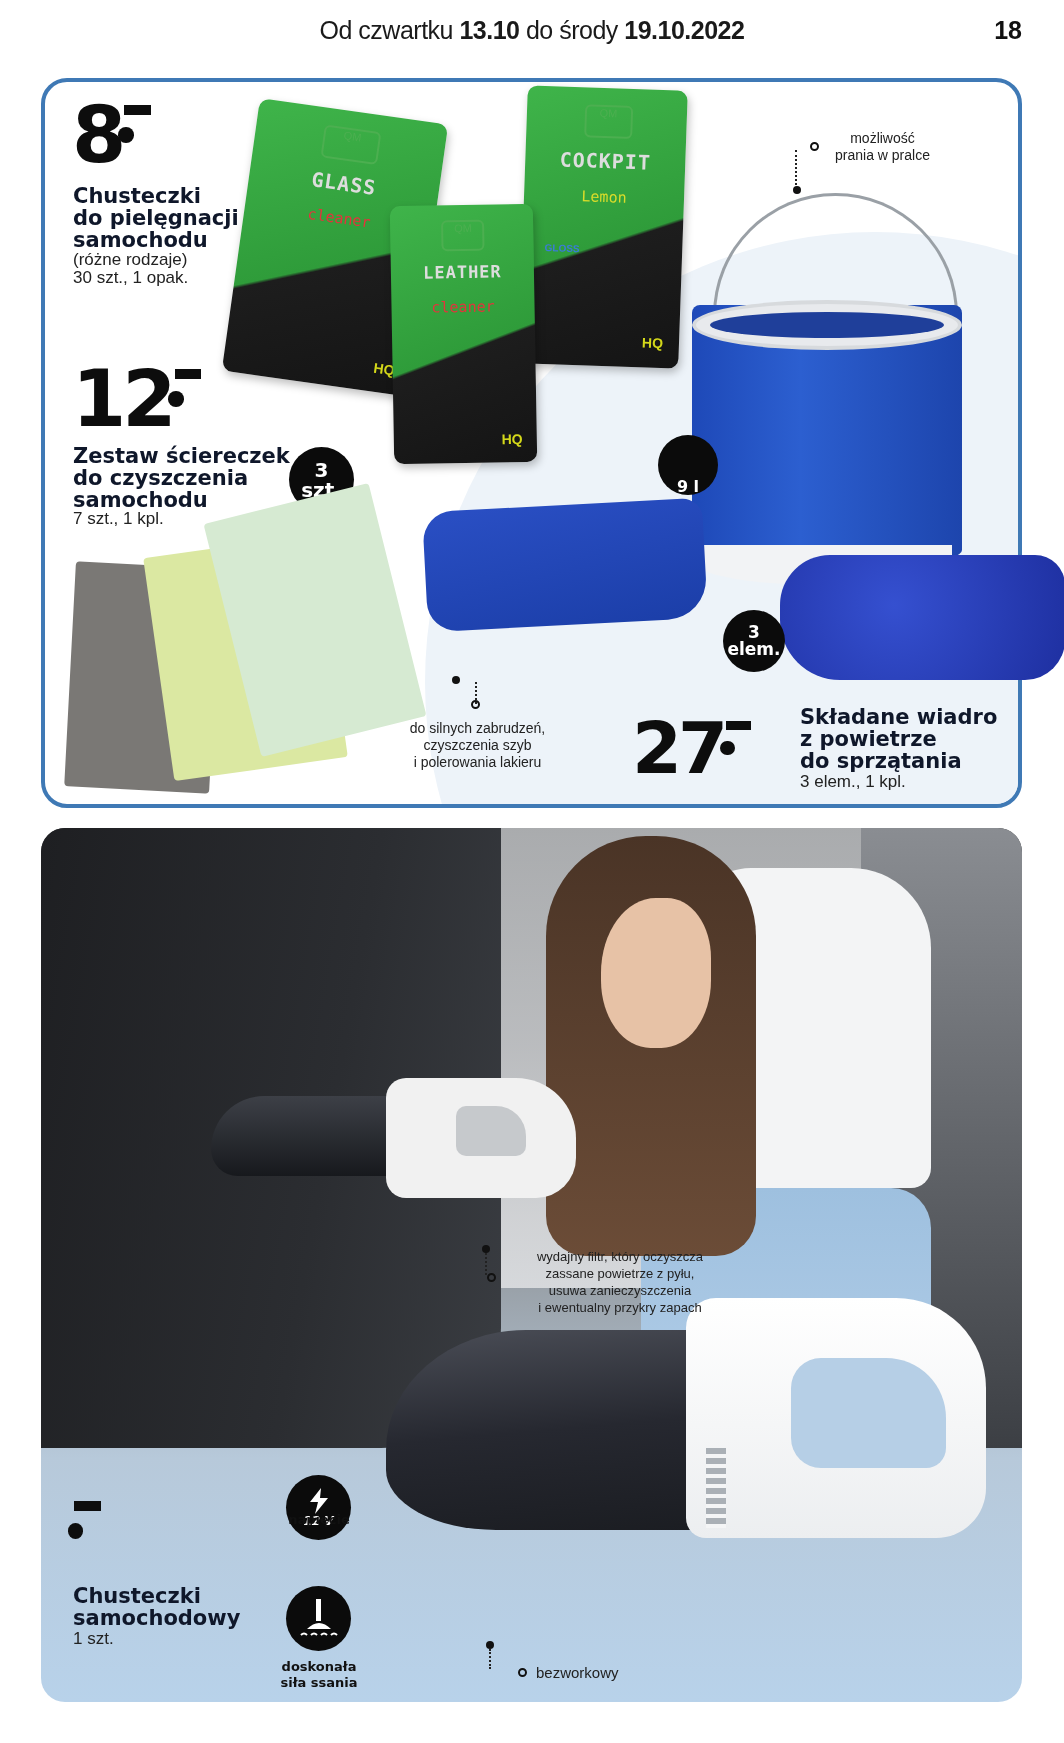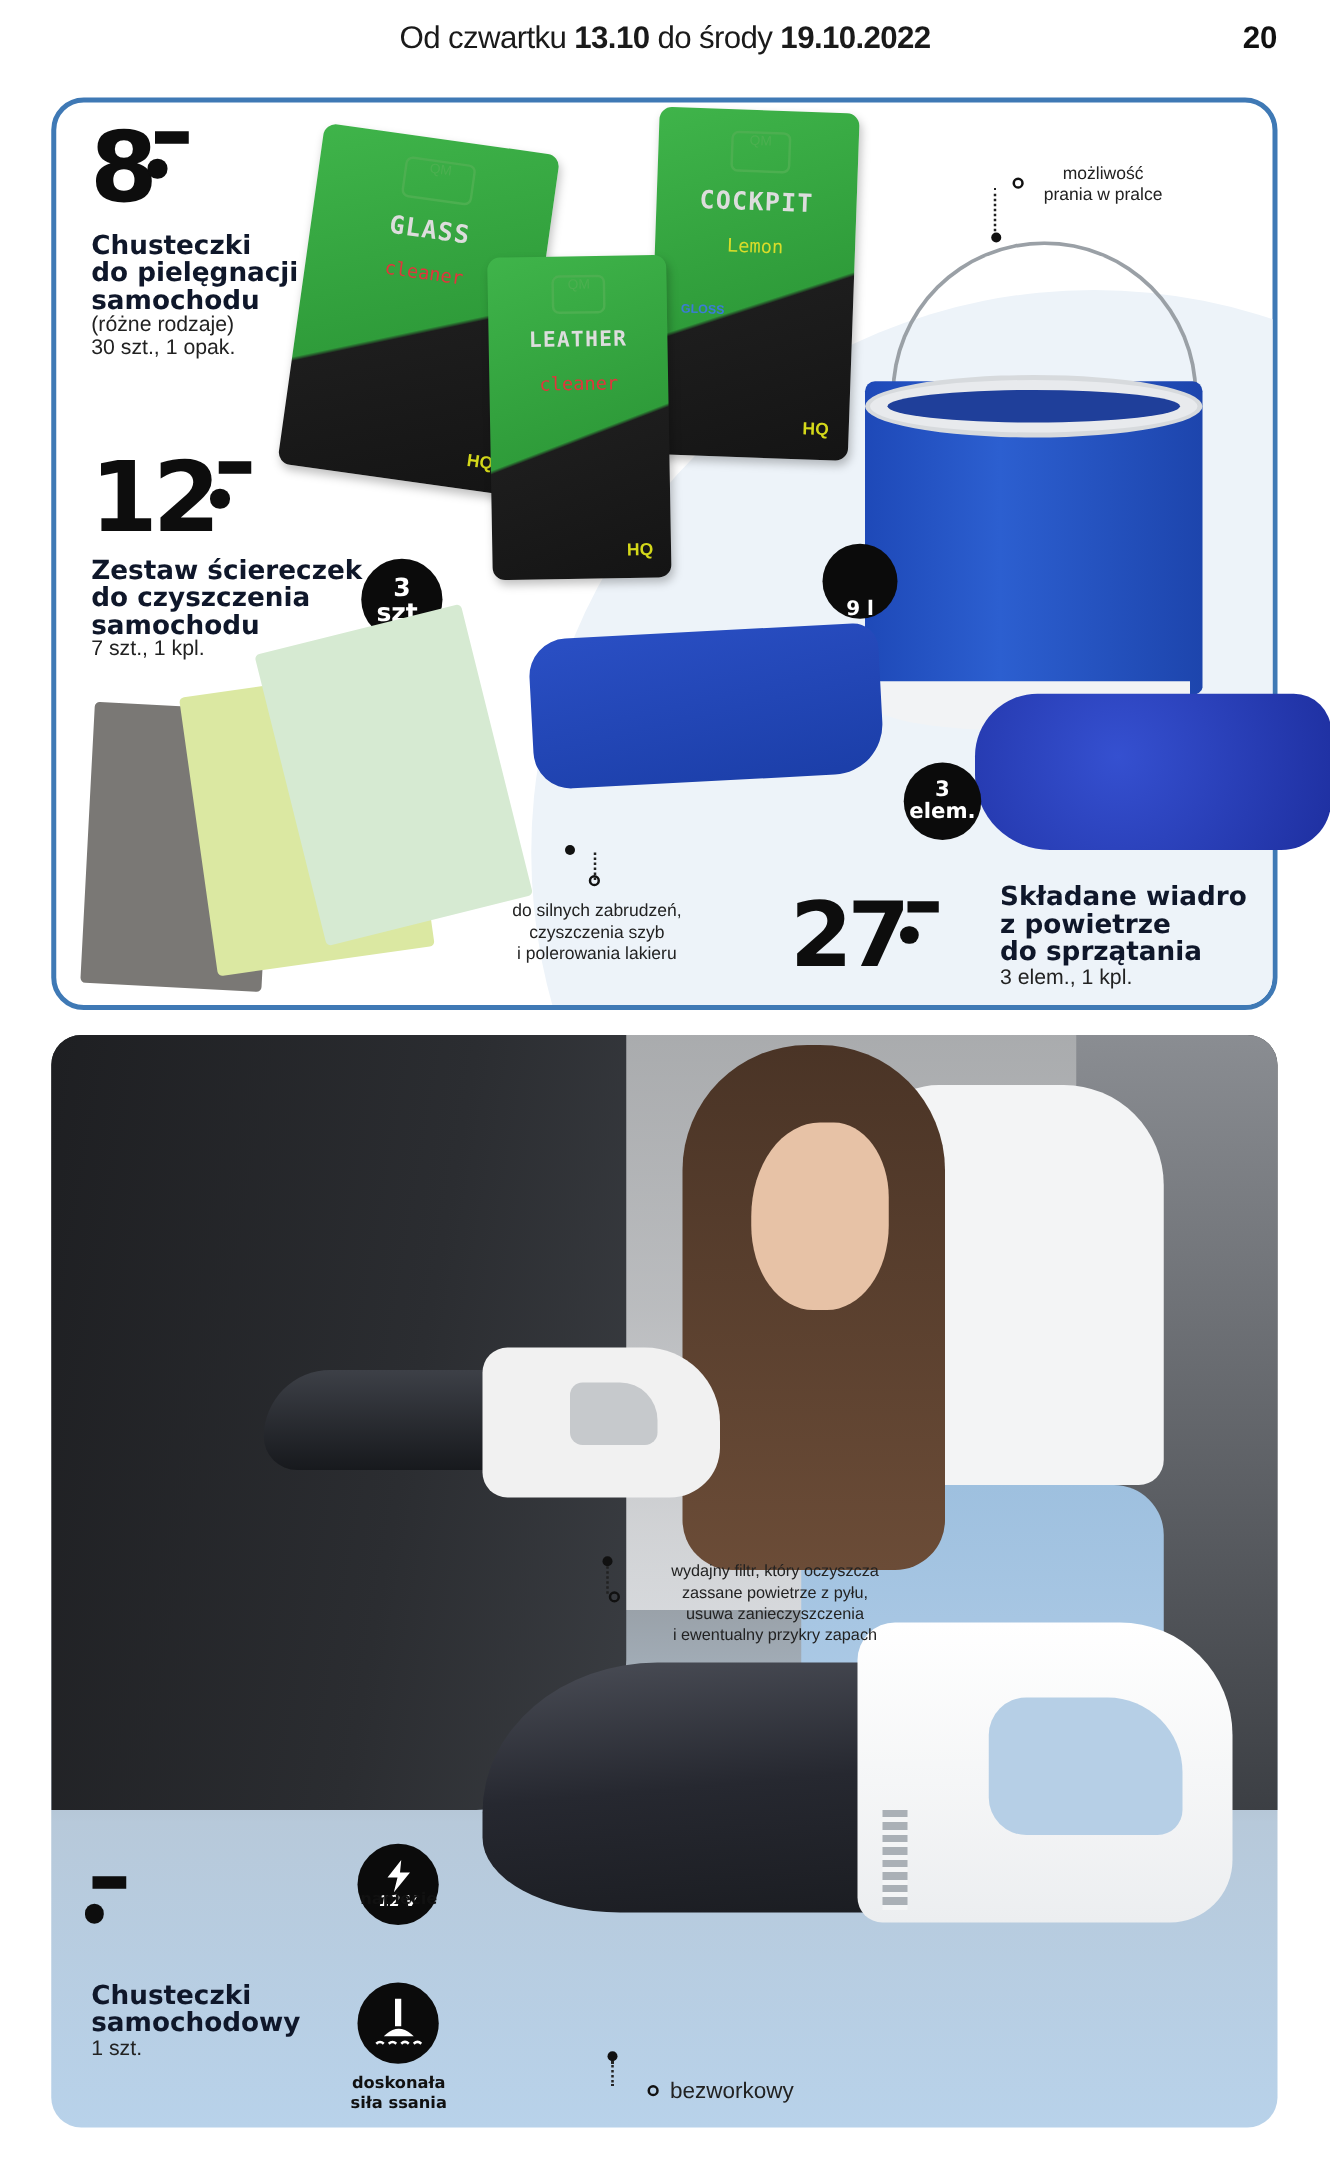--- a/index.html
+++ b/index.html
@@ -71,21 +71,21 @@
   .vac-big .vent { position: absolute; left: 20px; top: 150px; width: 20px; height: 80px; background: repeating-linear-gradient(180deg,#aab0b6 0 6px,#f4f5f6 6px 10px); }
 
   .icon-circle { position: absolute; width: 65px; height: 65px; border-radius: 50%; background: #0b0b0b; color: #fff; display: flex; flex-direction: column; align-items: center; justify-content: center; font-style: italic; }
   .icon-label { position: absolute; width: 110px; text-align: center; font-weight: 900; font-family: "DejaVu Sans", sans-serif; font-size: 13px; line-height: 16px; color: #111; }
 </style>
 </head>
 <body>
 
 <div class="header">
   <div class="header-date"><span>Od czwartku </span><b>13.10</b><span> do środy </span><b>19.10.2022</b></div>
-  <div class="page-num">20</div>
+  <div class="page-num">18</div>
 </div>
 
 <div class="top-box">
   <div class="swoosh"></div>
 </div>
 
 <div class="price" style="left:72px; top:96px; font-size:78px;"><span>8</span><span class="dash"></span></div>
 <div class="title" style="left:73px; top:185px;">
   <div>Chusteczki</div>
     <div>do pielęgnacji</div>
@@ -234,13 +234,13 @@
   </svg>
 </div>
 <div class="icon-label" style="left:264px; top:1659px;">
   <div>doskonała</div>
     <div>siła ssania</div>
 </div>
 
 <div class="dot-filled" style="left:486px; top:1641px;"></div>
 <div class="dotline" style="left:489px; top:1649px; height:20px;"></div>
 <div class="dot-open" style="left:518px; top:1668px;"></div>
-<div class="note" style="left:536px; top:1664px; width:110px; text-align:left; font-size:18px;">bezworkowy</div>
+<div class="note" style="left:536px; top:1664px; width:110px; text-align:left; font-size:15px;">bezworkowy</div>
 
 </body></html>

